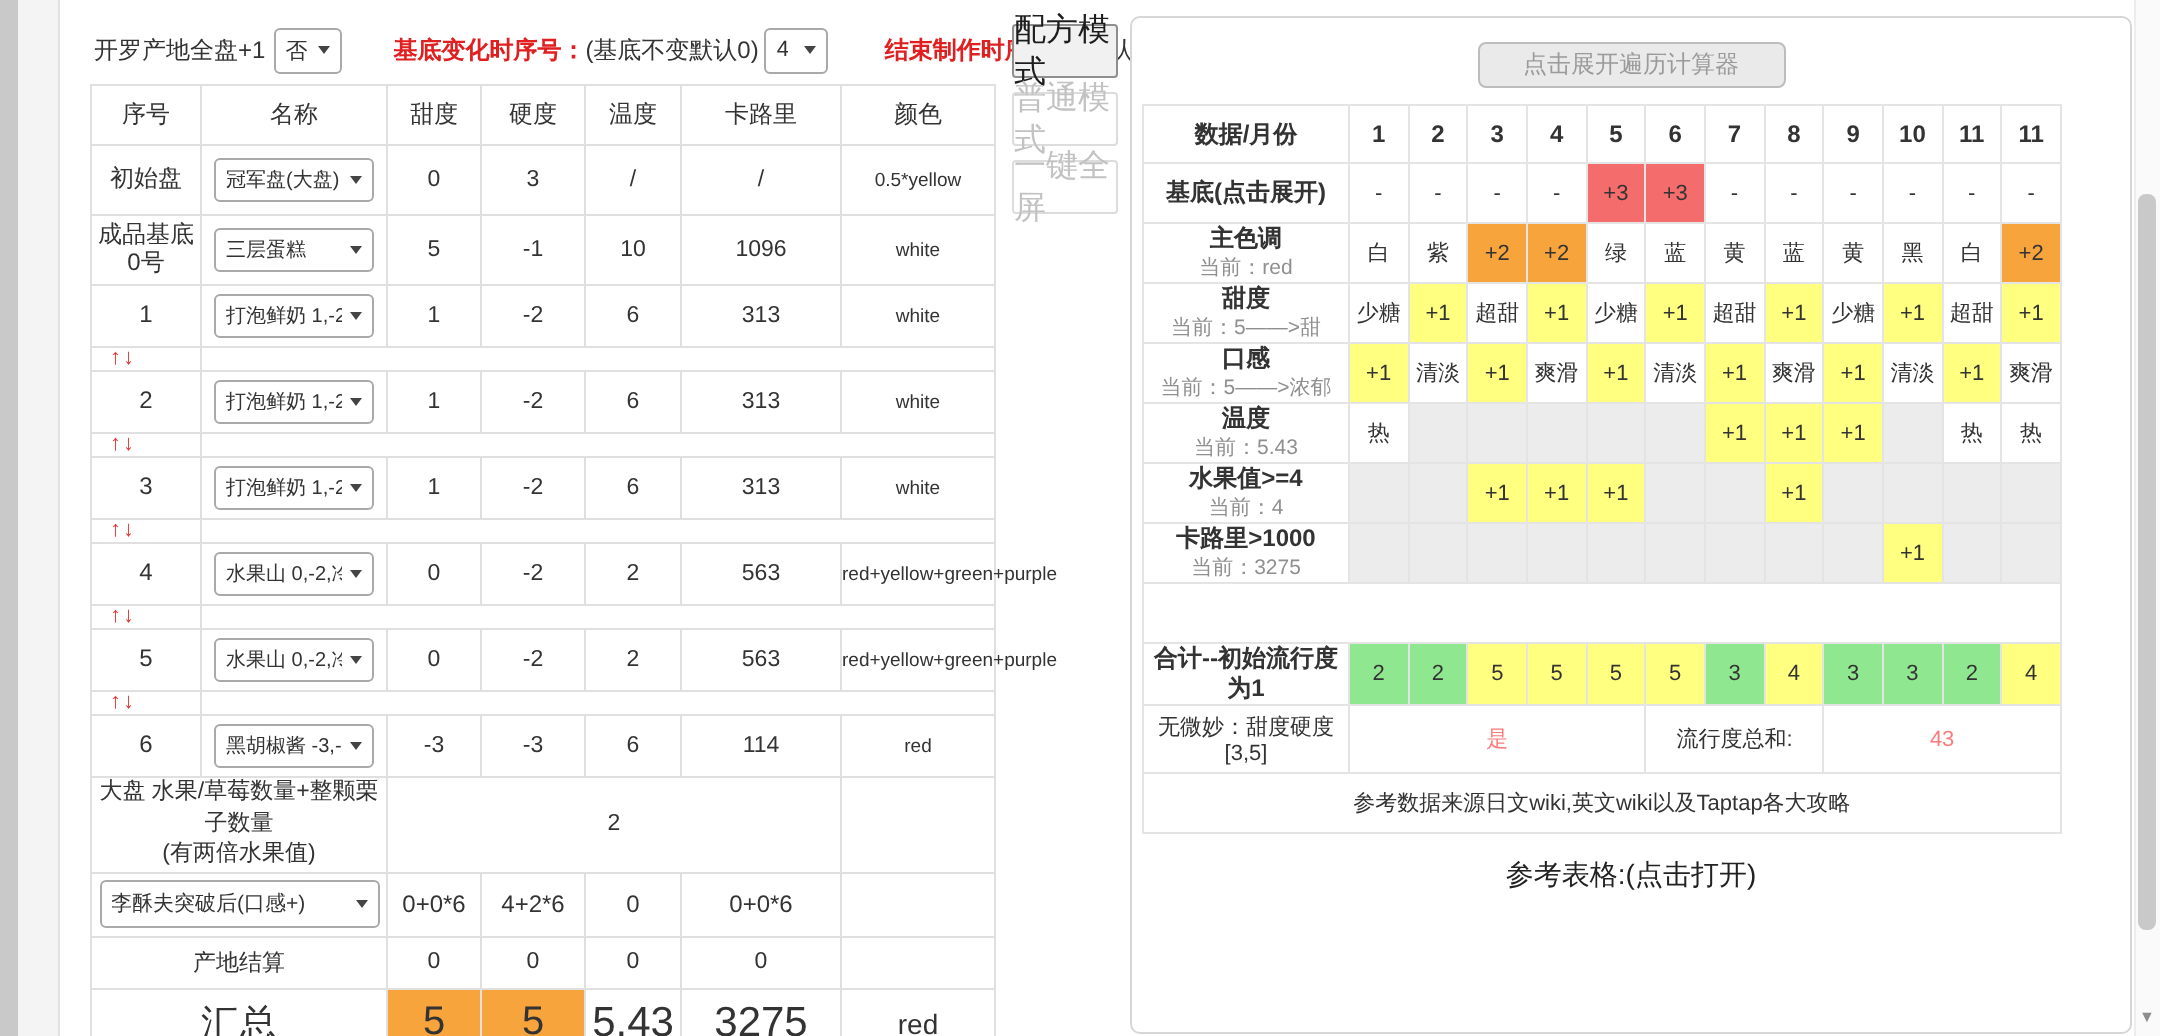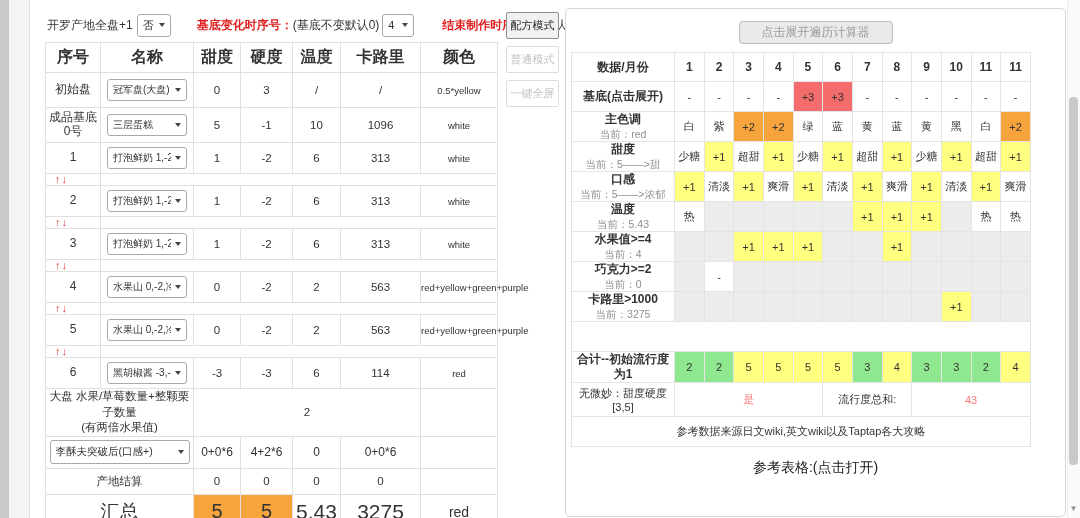--- a/index.html
+++ b/index.html
@@ -13,27 +13,27 @@
 
 
 .controls{position:absolute;left:47px;top:13px;height:24px;display:flex;align-items:center;font-size:12px;white-space:nowrap}
 .red{color:#e02020;font-weight:bold}
 .sel{display:inline-flex;align-items:center;justify-content:space-between;border:1px solid #a9a9a9;border-radius:3px;background:#fff;height:23px;padding:0 5px;font-size:11px;cursor:default;overflow:hidden}
 .sel-txt{overflow:hidden;white-space:nowrap}
 .chev{width:0;height:0;border-left:3.5px solid transparent;border-right:3.5px solid transparent;border-top:4.5px solid #444;margin-left:4px;flex:none}
 
 
 .modes{position:absolute;left:506px;top:12px;width:53px}
-.mode-btn{width:53px;height:27px;margin-bottom:7px;font-size:11px;display:flex;align-items:center;justify-content:center;border:1px solid #dcdcdc;background:#fff;color:#c2c2c2;border-radius:2px}
+.mode-btn{width:53px;height:27px;margin-bottom:7px;font-size:16px;display:flex;align-items:center;justify-content:center;border:1px solid #dcdcdc;background:#fff;color:#c2c2c2;border-radius:2px}
 .mode-btn.active{border-color:#8f8f8f;background:#f1f1f1;color:#1d1d1d}
 
 
 #left-table{position:absolute;left:45px;top:42px;width:452px;border-collapse:collapse;table-layout:fixed;background:#fff}
 #left-table th,#left-table td{border:1px solid #e0e0e0;text-align:center;vertical-align:middle;padding:0}
-#left-table thead th{height:30px;font-size:16px;font-weight:bold}
+#left-table thead th{height:30px;font-size:12px;font-weight:normal}
 tr.item td{height:22px}
 tr.item.tall td{height:35px}
 .num{font-size:12px;white-space:pre-line;line-height:1.15}
 .val{font-size:11.5px}
 .sm{font-size:12px}
 .colorcell{font-size:9.5px;white-space:nowrap;overflow:visible}
 tr.ar td{height:12px}
 tr.ar.sep-dark td{border-top:2px solid #4a4a4a}
 .arrows{text-align:left!important;padding-left:9px!important;font-size:11px;line-height:1;color:#e53935;letter-spacing:1px}
 tr.sep-red td{border-top:2px solid #f19b9b}
@@ -440,38 +440,20 @@
             <td class="c-emp"></td>
             <td class="c-emp"></td>
             <td class="c-yel">+1</td>
             <td class="c-emp"></td>
             <td class="c-emp"></td>
             <td class="c-emp"></td>
             <td class="c-emp"></td>
           </tr>
           <tr>
             <th class="rlabel">
-              <div class="l1">巧克力&gt;=2</div>
-              <div class="l2">当前：0</div>
-            </th>
-            <td class="c-emp"></td>
-            <td>-</td>
-            <td class="c-emp"></td>
-            <td class="c-emp"></td>
-            <td class="c-emp"></td>
-            <td class="c-emp"></td>
-            <td class="c-emp"></td>
-            <td class="c-emp"></td>
-            <td class="c-emp"></td>
-            <td class="c-emp"></td>
-            <td class="c-emp"></td>
-            <td class="c-emp"></td>
-          </tr>
-          <tr>
-            <th class="rlabel">
               <div class="l1">卡路里&gt;1000</div>
               <div class="l2">当前：3275</div>
             </th>
             <td class="c-emp"></td>
             <td class="c-emp"></td>
             <td class="c-emp"></td>
             <td class="c-emp"></td>
             <td class="c-emp"></td>
             <td class="c-emp"></td>
             <td class="c-emp"></td>

